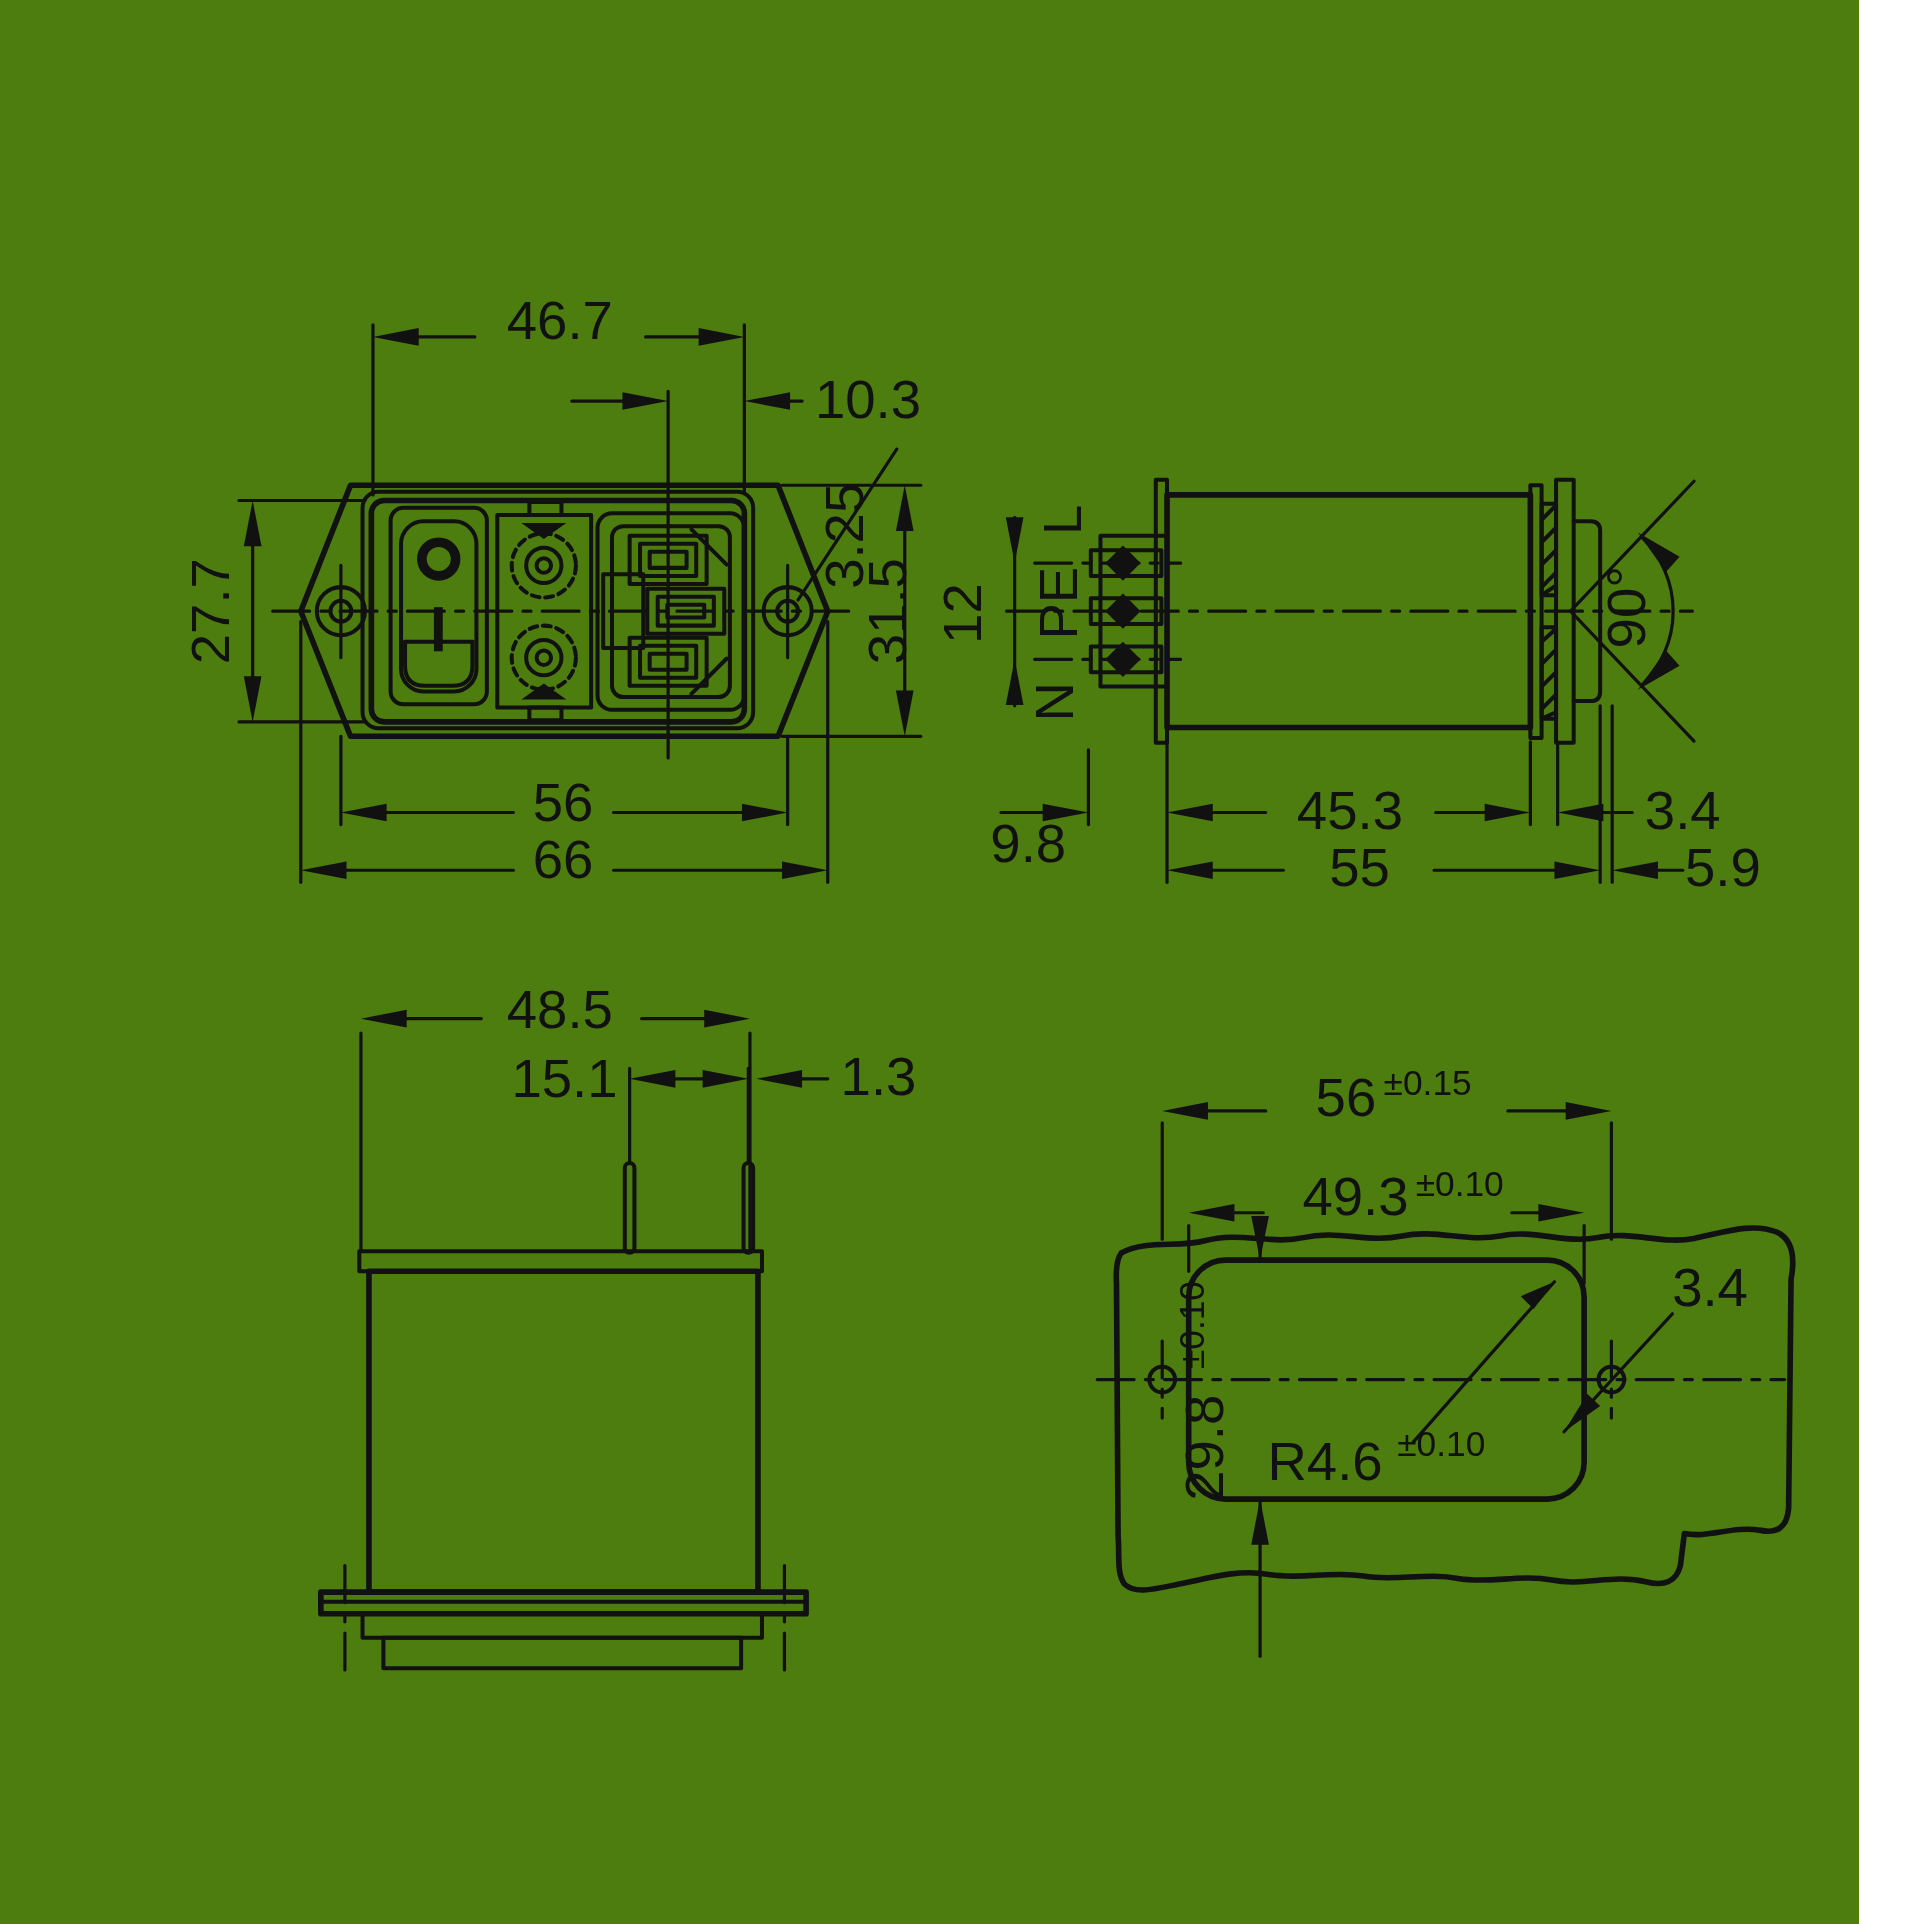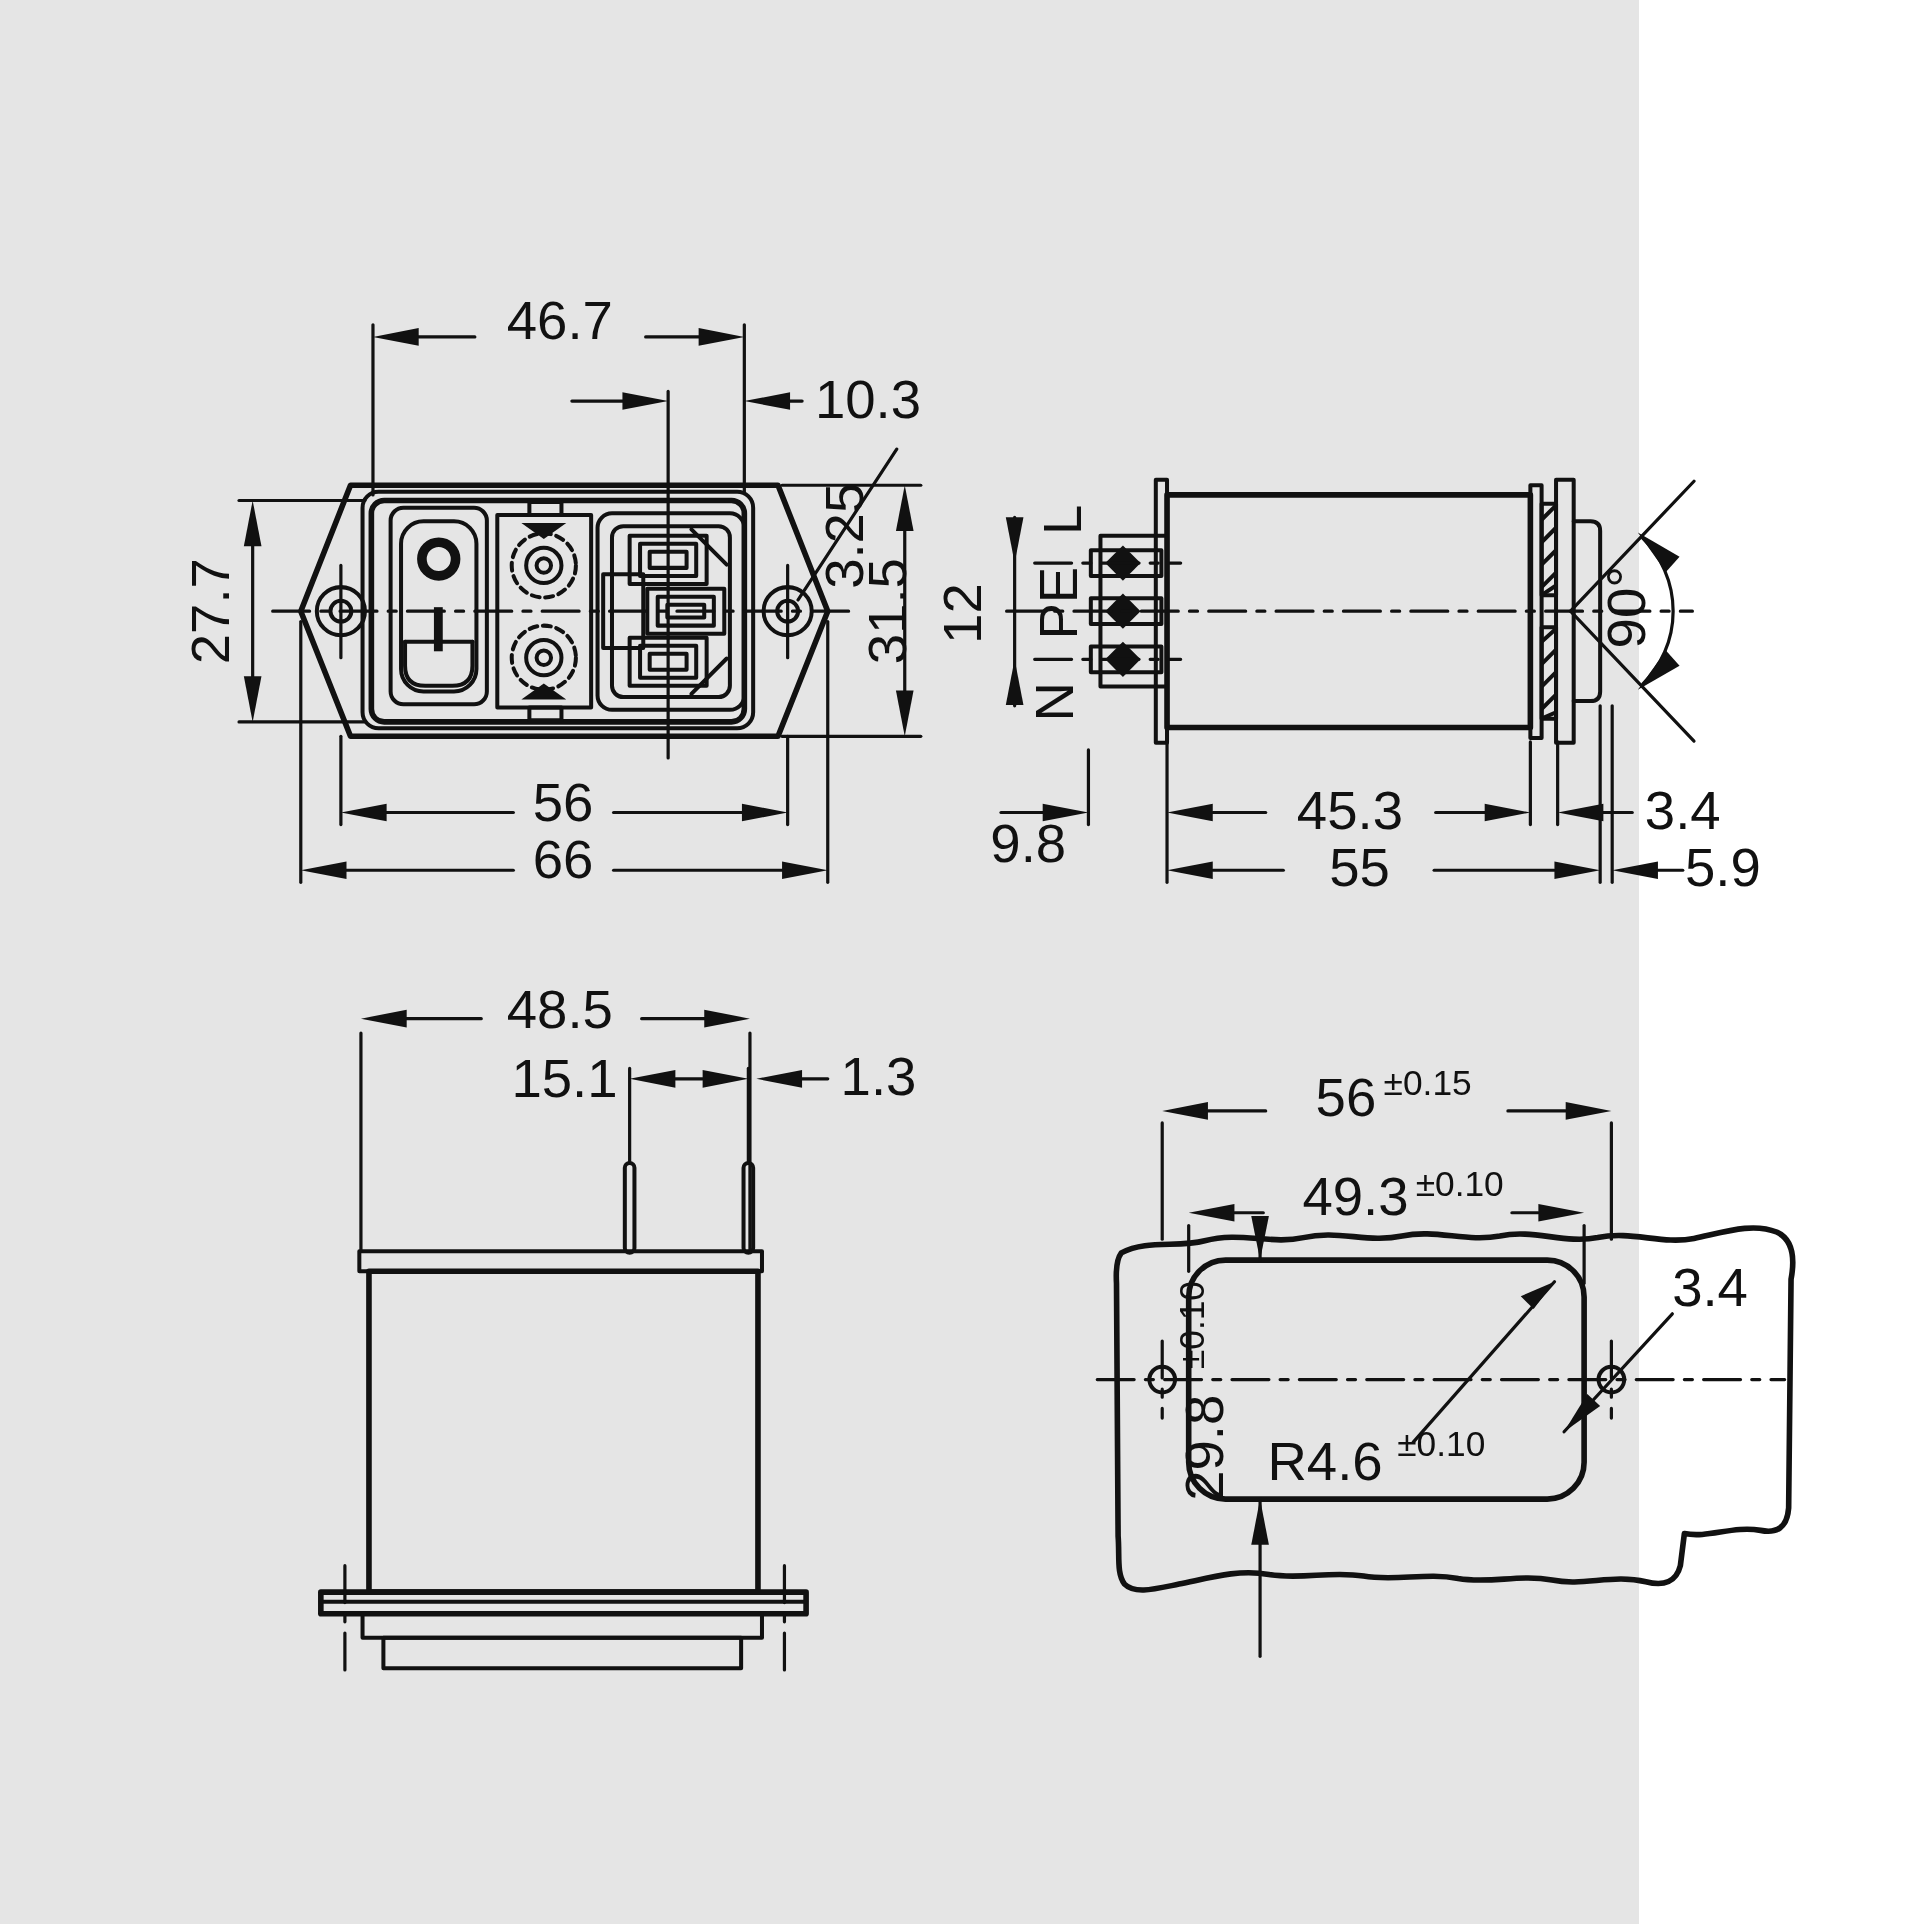--- a/index.html
+++ b/index.html
@@ -1,16 +1,16 @@
 <!DOCTYPE html>
 <html style="font-size:13px"><head>
 <meta charset="utf-8">
 <style>
   html,body{margin:0;padding:0;background:#fff;}
-  #canvas{width:1639px;height:1925px;background:#e5e5e5;position:relative;}
+  #canvas{width:1859px;height:1925px;background:#4d7c0f;position:relative;}
   svg{display:block;}
   .o  {fill:none;stroke:#111;stroke-width:7;stroke-linejoin:round;stroke-linecap:round;}
   .m  {fill:none;stroke:#111;stroke-width:5;stroke-linejoin:round;stroke-linecap:round;}
   .d  {fill:none;stroke:#111;stroke-width:4;stroke-linecap:round;}
   .cl {fill:none;stroke:#111;stroke-width:4;stroke-dasharray:46 14 10 14;stroke-linecap:round;}
   .hatch{fill:none;stroke:#111;stroke-width:5;}
   .ar {fill:#111;stroke:none;}
   .blk{fill:#111;stroke:none;}
   .t  {font-family:"Liberation Sans","DejaVu Sans",sans-serif;font-size:68px;fill:#111;}
   .ts {font-family:"Liberation Sans","DejaVu Sans",sans-serif;font-size:44px;fill:#111;}

